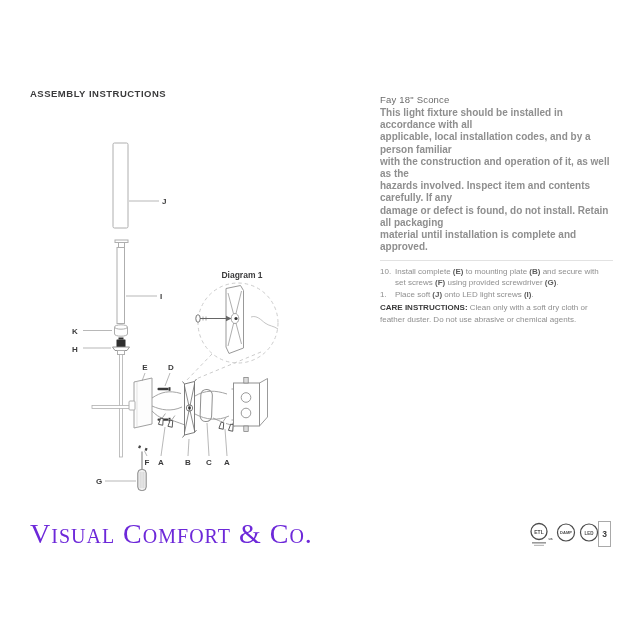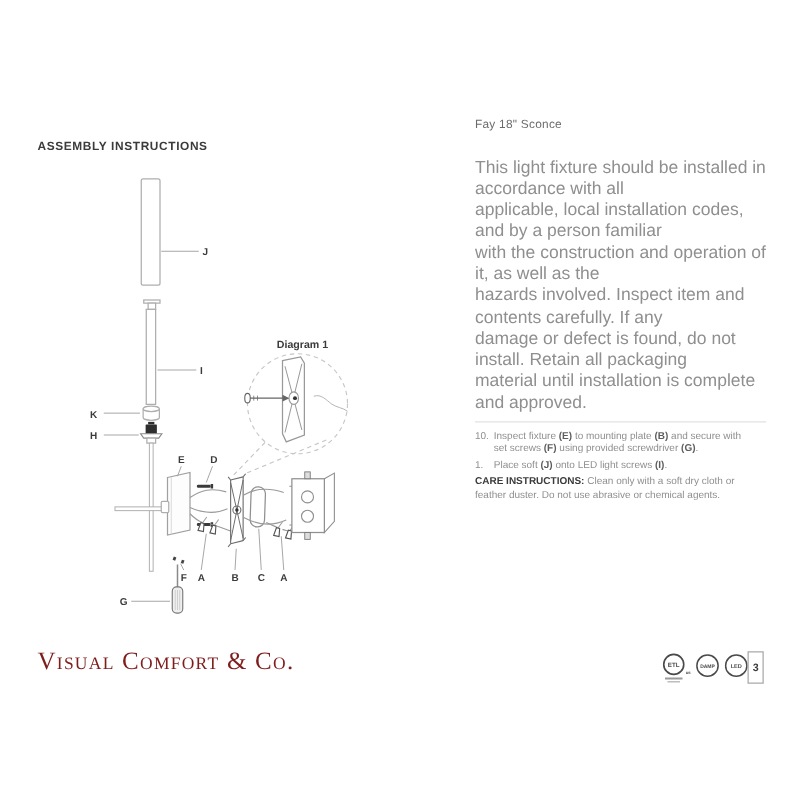--- a/index.html
+++ b/index.html
@@ -1,45 +1,45 @@
 <!DOCTYPE html>
 <html><head>
 <meta charset="utf-8">
 <style>
   html,body{margin:0;padding:0;background:#ffffff;}
   #page{position:relative;width:640px;height:640px;background:#ffffff;overflow:hidden;
         font-family:"Liberation Sans",sans-serif;}
   
-  .main-title{position:absolute;left:30px;top:112px;font-size:9.5px;font-weight:700;
+  .main-title{position:absolute;left:30px;top:88px;font-size:9.5px;font-weight:700;
               letter-spacing:.5px;color:#3b3b3c;}
   
   .right-col{position:absolute;left:380px;top:94px;width:233px;}
   .product-name{font-size:9.5px;color:#6b6b6b;letter-spacing:.2px;}
   .product-item{font-size:8.5px;color:#b3b3b3;margin-top:2px;letter-spacing:.2px;}
   .notice-label{margin-top:9px;font-size:8px;font-weight:700;color:#3b3b3c;letter-spacing:.3px;}
-  .notice-body{margin-top:20px;font-size:14px;line-height:1.22;color:#8f8f8f;white-space:pre-line;}
+  .notice-body{margin-top:2px;font-size:10px;line-height:1.22;color:#8f8f8f;white-space:pre-line;font-weight:bold;}
   .divider{margin-top:7px;border-top:1px solid #e2e2e2;height:0;}
   .steps{margin-top:6px;}
   .step{display:flex;font-size:8px;line-height:1.3;color:#8f8f8f;margin-bottom:2px;}
   .step-num{width:15px;flex:none;}
   .step-text{white-space:pre-line;}
   .seg-bold{font-weight:700;color:#5d5d5d;}
   .care{margin-top:1px;font-size:8px;line-height:1.4;color:#8f8f8f;white-space:pre-line;}
   .care .seg-bold{color:#3b3b3c;}
   
   .diagram-svg{position:absolute;left:55px;top:130px;}
   .part-label{font-family:"Liberation Sans",sans-serif;font-size:8px;font-weight:700;fill:#3b3b3c;}
   .diagram-title{font-family:"Liberation Sans",sans-serif;font-size:8.5px;font-weight:700;fill:#3b3b3c;}
   .leader{stroke:#9a9a9a;stroke-width:.7;}
   .outline{stroke:#aeaeae;fill:#ffffff;stroke-width:1;}
   .wire{stroke:#9a9a9a;fill:none;stroke-width:.9;}
   .dash{stroke:#c6c6c6;stroke-width:.9;fill:none;stroke-dasharray:3.5 3;}
   
   .logo{position:absolute;left:30px;top:518px;font-family:"Liberation Serif",serif;
-        font-variant:small-caps;font-size:20px;color:#7f1d1d;letter-spacing:1px;}
+        font-variant:small-caps;font-size:28px;color:#6d28d9;letter-spacing:1px;}
   .badges-svg{position:absolute;left:528px;top:519px;}
   .badge-text{font-family:"Liberation Sans",sans-serif;font-weight:700;fill:#4a4a4a;}
   .page-box{position:absolute;left:598px;top:521px;width:11px;height:24px;border:1px solid #a9a9a9;
             display:flex;align-items:center;justify-content:center;font-size:8.5px;font-weight:700;color:#3b3b3c;}
 </style>
 </head>
 <body>
 
 <div id="page">
 
@@ -50,21 +50,21 @@
     <div class="notice-body">This light fixture should be installed in accordance with all
 applicable, local installation codes, and by a person familiar
 with the construction and operation of it, as well as the
 hazards involved. Inspect item and contents carefully. If any
 damage or defect is found, do not install. Retain all packaging
 material until installation is complete and approved.</div>
     <div class="divider"></div>
     <div class="steps">
       <div class="step">
         <span class="step-num">10.</span>
-        <span class="step-text"><span>Inspect fixture </span><span class="seg-bold">(E)</span><span> to mounting plate </span><span class="seg-bold">(B)</span><span> and secure with
+        <span class="step-text"><span>Install complete </span><span class="seg-bold">(E)</span><span> to mounting plate </span><span class="seg-bold">(B)</span><span> and secure with
 set screws </span><span class="seg-bold">(F)</span><span> using provided screwdriver </span><span class="seg-bold">(G)</span><span>.</span></span>
       </div>
       <div class="step">
         <span class="step-num">1.</span>
         <span class="step-text"><span>Place soft </span><span class="seg-bold">(J)</span><span> onto LED light screws </span><span class="seg-bold">(I)</span><span>.</span></span>
       </div>
     </div>
     <div class="care"><span class="seg-bold">CARE INSTRUCTIONS: </span><span>Clean only with a soft dry cloth or
 feather duster. Do not use abrasive or chemical agents.</span></div>
   </div>

